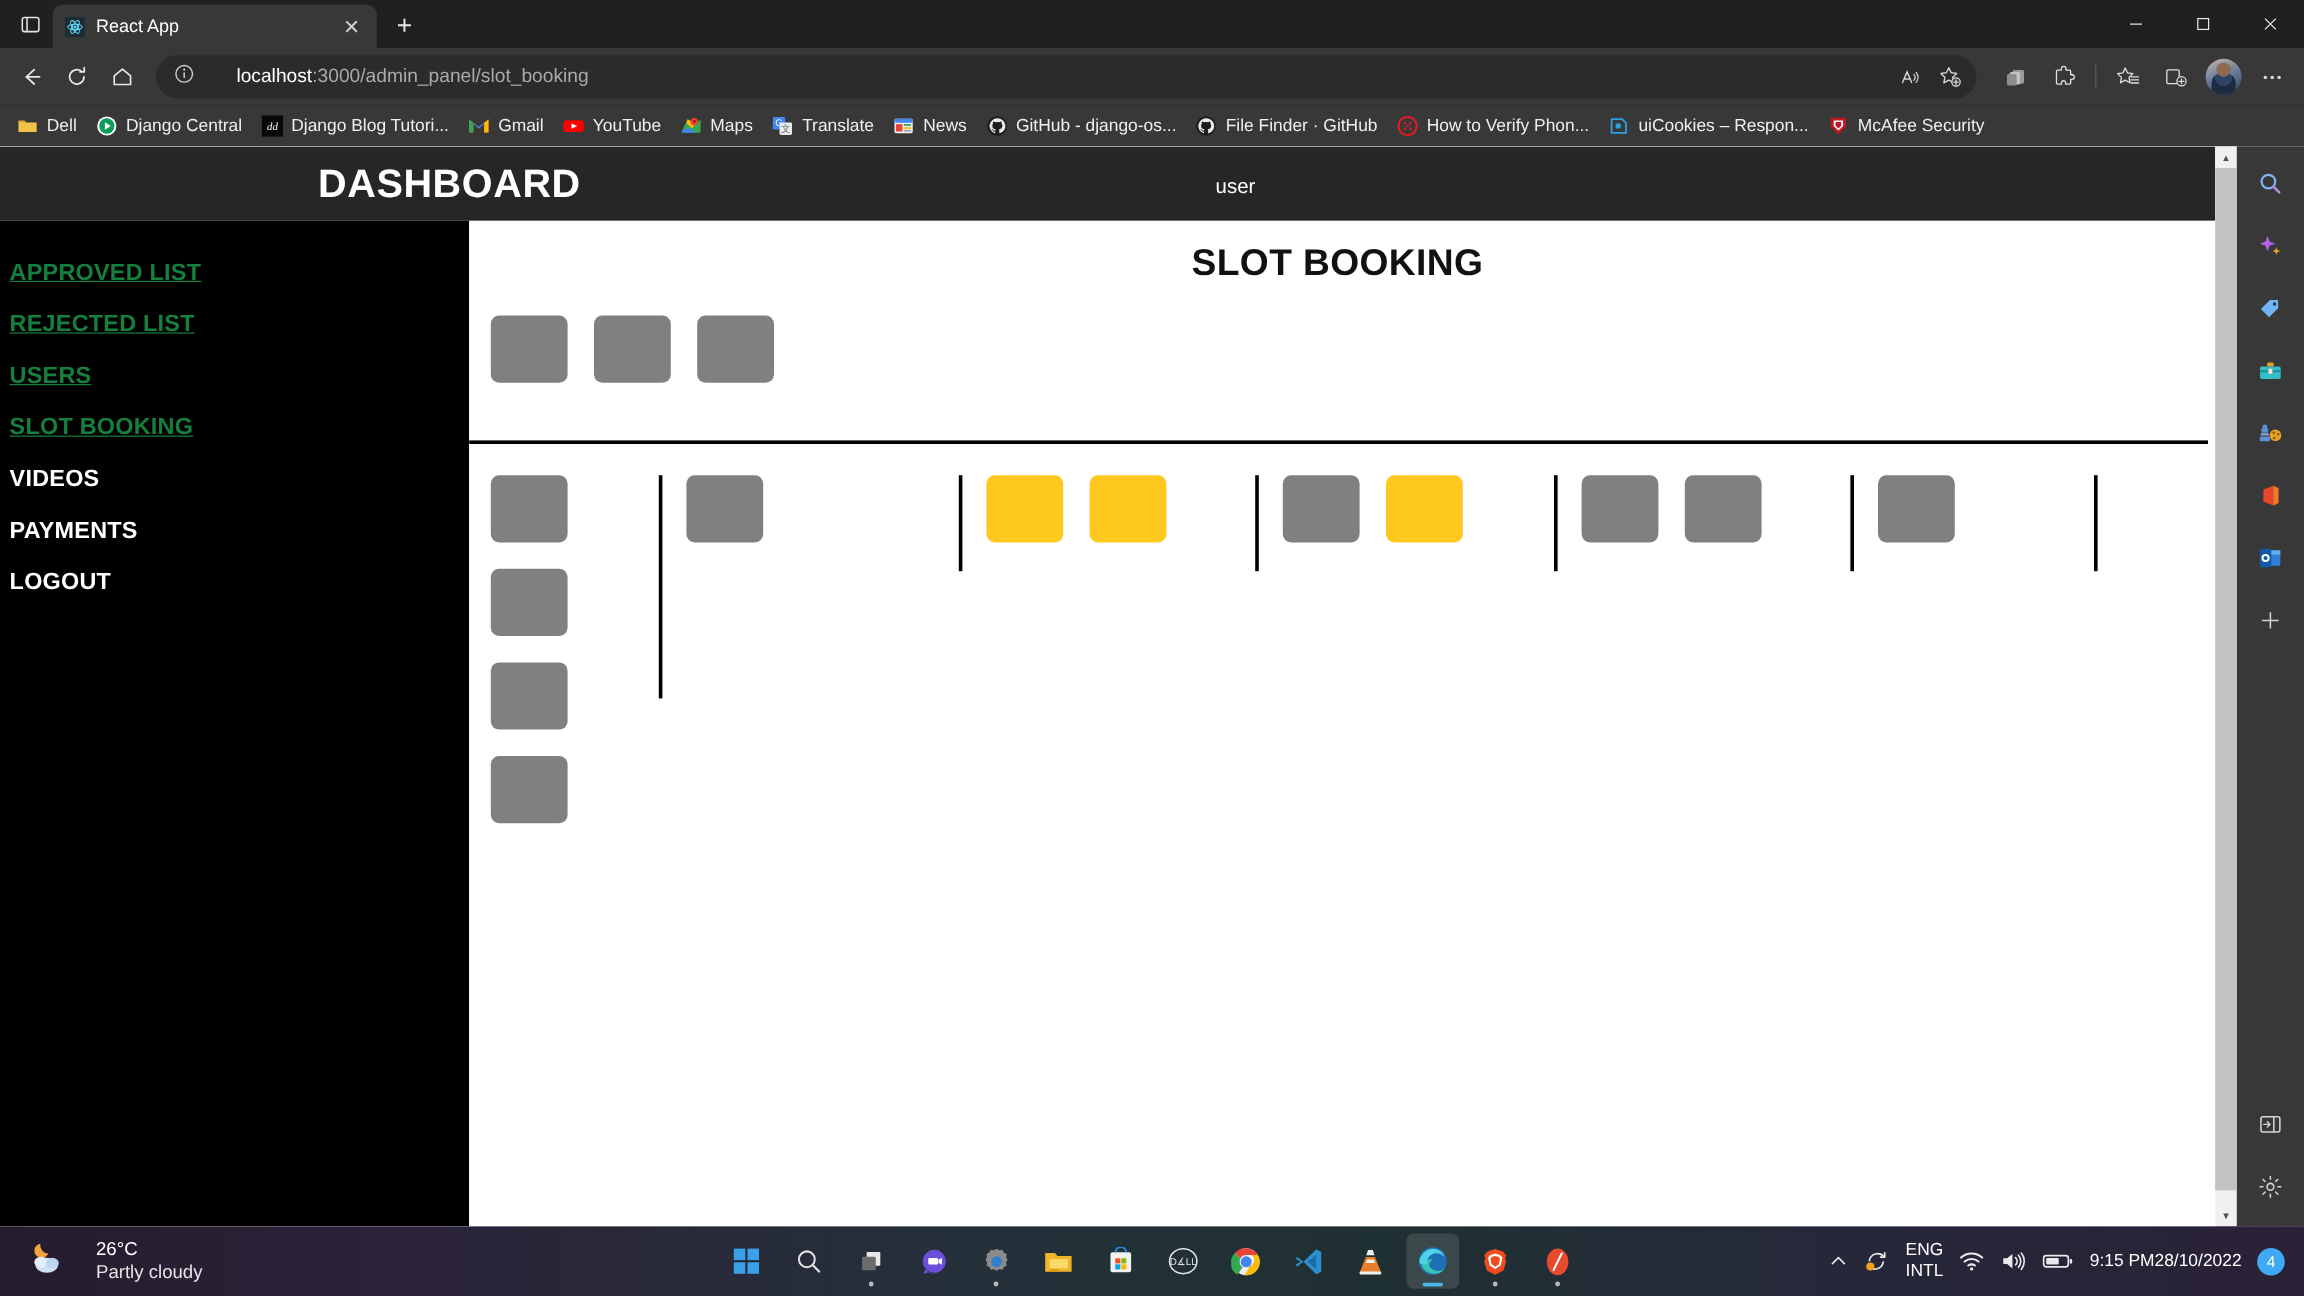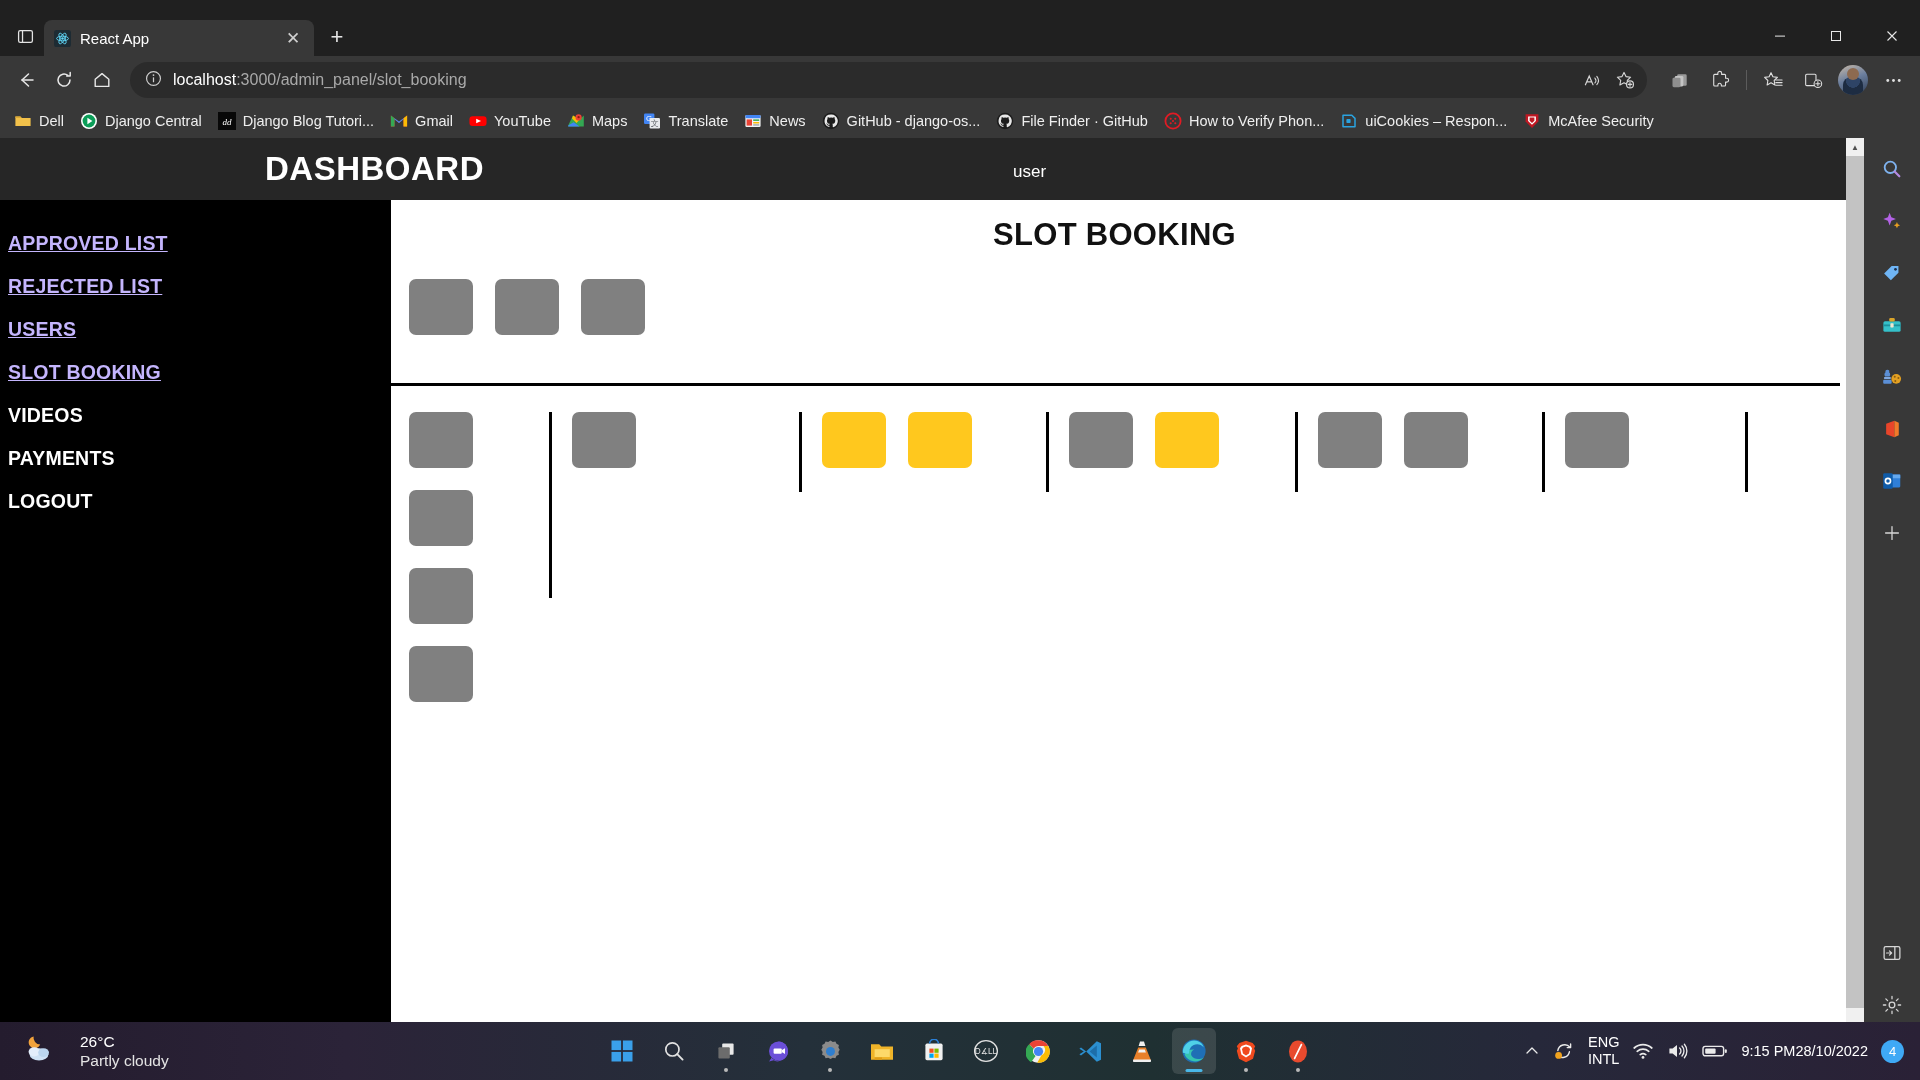--- a/index.html
+++ b/index.html
@@ -7,21 +7,21 @@
     width: 1920px; height: 1080px;
     overflow: hidden;
     font-family: "Liberation Sans", sans-serif;
     background: #202020;
   }
 
   
   .browser { width: 1920px; height: 1022px; background: #202020; position: relative; }
 
   
-  .tabstrip { height: 56px; background: #202020; display: flex; align-items: flex-end; padding-left: 6px; }
+  .tabstrip { height: 40px; background: #202020; display: flex; align-items: flex-end; padding-left: 6px; }
   .tab-manager-btn {
     width: 38px; height: 34px; display: flex; align-items: center; justify-content: center;
     border-radius: 5px; margin-bottom: 3px; cursor: pointer;
   }
   .tab {
     height: 36px; width: 270px; background: #383838; border-radius: 8px 8px 0 0;
     display: flex; align-items: center; padding: 0 10px; gap: 9px; cursor: pointer;
     position: relative;
   }
   .tab .favicon { width: 17px; height: 17px; flex: 0 0 17px; display:flex; align-items:center; justify-content:center; }
@@ -35,21 +35,21 @@
       color: #e8e8e8; font-size: 14px; cursor: pointer; }
 
   
   .navbar { height: 48px; background: #383838; display: flex; align-items: center; padding: 0 8px; gap: 2px; }
   .nav-icon-btn { width: 36px; height: 36px; border-radius: 5px; display: flex; align-items: center;
       justify-content: center; cursor: pointer; color: #e8e8e8; }
   .omnibox {
     flex: 1; height: 36px; background: #2b2b2b; border-radius: 18px; display: flex; align-items: center;
     padding: 0 6px 0 14px; margin: 0 8px; gap: 10px; cursor: text;
   }
-  .omnibox .url { font-size: 16px; color: #a9a9a9; white-space: nowrap; overflow: hidden; flex: 1; }
+  .omnibox .url { font-size: 16px; color: #a9a9a9; white-space: nowrap; overflow: hidden; flex: 1; margin-left: 24px; }
   .omnibox .url b { color: #ffffff; font-weight: 400; }
   .omnibox-actions { display: flex; align-items: center; gap: 2px; }
   .ob-btn { width: 32px; height: 30px; border-radius: 5px; display: flex; align-items: center;
       justify-content: center; color: #d6d6d6; cursor: pointer; }
   .toolbar-right { display: flex; align-items: center; gap: 2px; padding-left: 4px; }
   .tb-btn { width: 38px; height: 36px; border-radius: 5px; display: flex; align-items: center;
       justify-content: center; color: #dedede; cursor: pointer; }
   .tb-sep { width: 1px; height: 20px; background: #5c5c5c; margin: 0 5px; }
   .avatar-btn { width: 30px; height: 30px; border-radius: 50%; overflow: hidden; cursor: pointer;
       background: linear-gradient(160deg,#c8b9a8 0%,#6c7f9e 45%,#2b3a52 100%); position: relative; }
@@ -70,21 +70,21 @@
 
   
   .app-header { height: 62px; background: #262626; display: flex; align-items: center; position: relative; }
   .app-title { color: #ffffff; font-size: 33px; font-weight: 700; letter-spacing: 0.5px; margin-left: 265px; }
   .app-user { color: #ffffff; font-size: 17px; position: absolute; left: 1013px; top: 24px; }
 
   .app-body { display: flex; height: 838px; }
   .sidebar { width: 391px; background: #000000; padding-top: 22px; flex: 0 0 391px; }
   .side-item { display: block; padding: 10px 10px 10px 8px; font-size: 19.5px; font-weight: 700;
       letter-spacing: .2px; cursor: pointer; }
-  .side-item.link { color: #c4b5fd; text-decoration: underline; }
+  .side-item.link { color: #15803d; text-decoration: underline; }
   .side-item.plain { color: #ffffff; }
 
   .content { flex: 1; background: #ffffff; position: relative; }
   .content-title { text-align: center; font-size: 31px; font-weight: 700; color: #111111;
       padding-top: 17px; letter-spacing: .3px; margin-right: 8px; }
 
   
   .box-row { display: flex; align-items: flex-start; }
   .row-top { padding: 26px 0 0 18px; height: 133px; border-bottom: 3px solid #000000; margin-right: 6px; }
   .slot-group { display: flex; gap: 22px; align-items: flex-start; padding: 0 0 0 0; }

